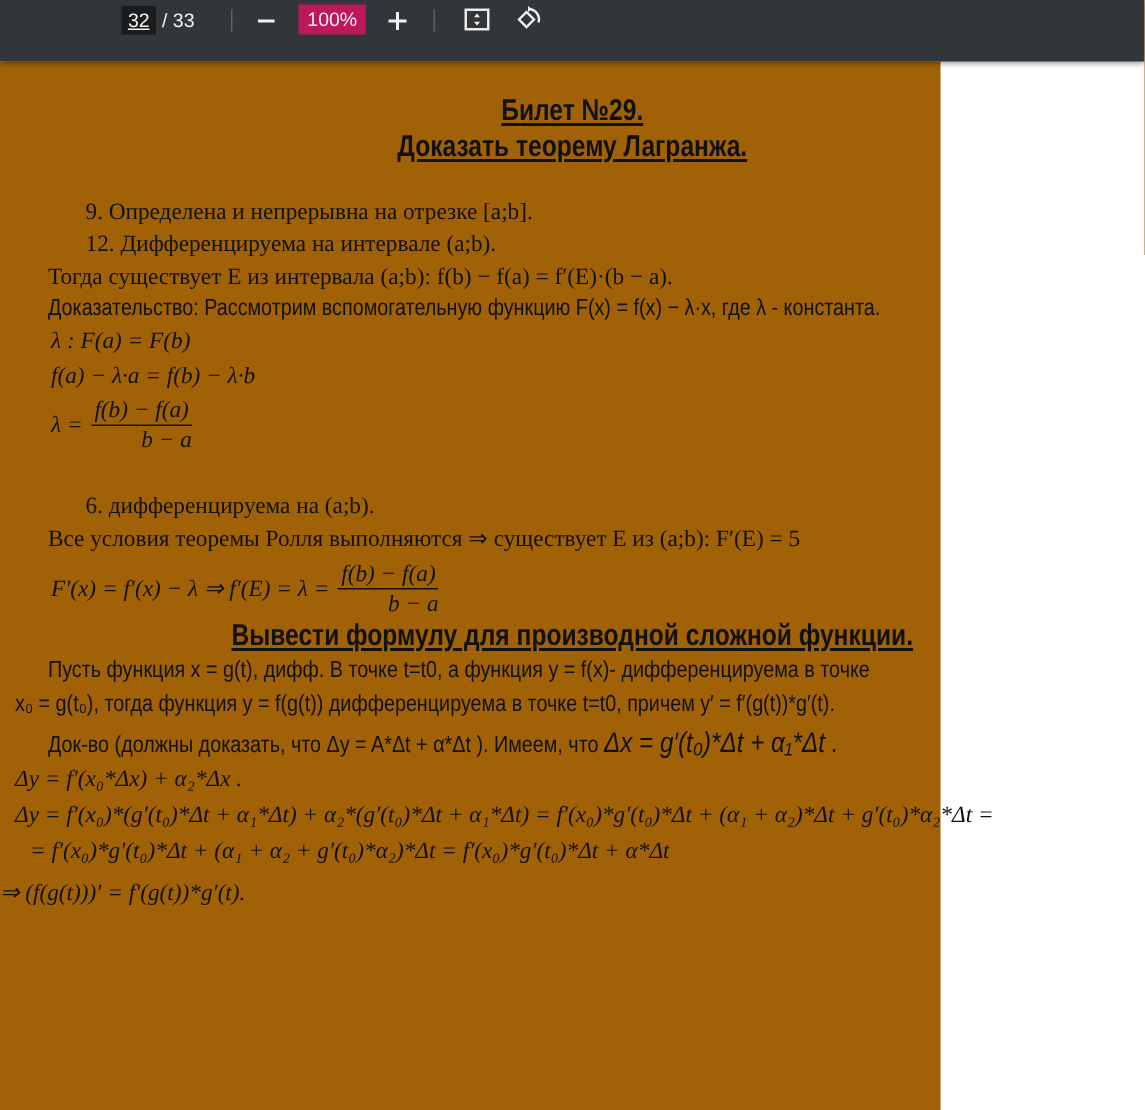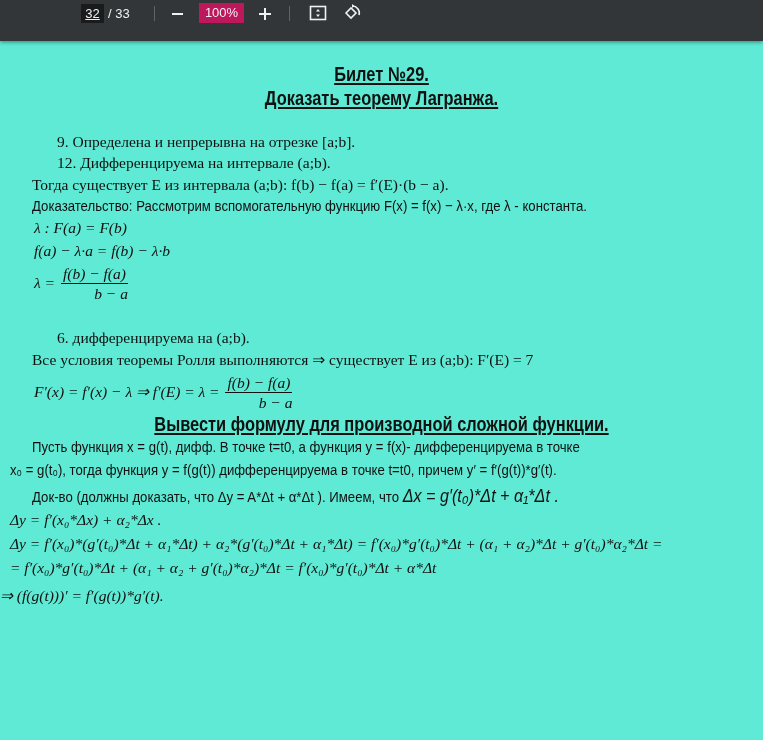--- a/index.html
+++ b/index.html
@@ -31,21 +31,21 @@
   .tb-zoom {
     position: absolute; left: 199px; top: 3px; width: 45px; height: 20px;
     background: #be185d; font-size: 13px; line-height: 20px; text-align: center;
   }
   .tb-plus { position: absolute; left: 257px; top: 4px; width: 16px; height: 19px; cursor: pointer; }
   .tb-plus::before { content: ""; position: absolute; left: 2px; top: 9px; width: 12px; height: 2px; background: #f1f1f1; }
   .tb-plus::after { content: ""; position: absolute; left: 7px; top: 4px; width: 2px; height: 12px; background: #f1f1f1; }
   .tb-fit { position: absolute; left: 309px; top: 4px; width: 18px; height: 18px; cursor: pointer; }
   .tb-rotate { position: absolute; left: 343px; top: 3px; width: 20px; height: 20px; cursor: pointer; }
 
-  .page { position: absolute; left: 0; top: 41px; width: 763px; height: 699px; background: #5eead4; }
+  .page { position: absolute; left: 0; top: 41px; width: 627px; height: 699px; background: #a16207; }
 
   .t { position: absolute; white-space: nowrap; font-size: 15.5px; line-height: 18px; }
   .title {
     position: absolute; left: 0; width: 763px; text-align: center;
     font-family: "Liberation Sans", sans-serif; font-weight: bold;
     font-stretch: condensed; font-size: 20px; line-height: 22px;
     transform: scaleX(0.82);
   }
   .title span { text-decoration: underline; text-decoration-thickness: 2px; text-underline-offset: 2px; }
   .m { font-style: italic; }
@@ -92,33 +92,33 @@
   <div class="t m" style="left:34px;top:178px">λ : F(a) = F(b)</div>
   <div class="t m" style="left:34px;top:201px">f(a) − λ·a = f(b) − λ·b</div>
   <div class="t m" style="left:34px;top:224px">
     <span>λ =</span>
     <span class="frac">
       <span class="num">f(b) − f(a)</span>
       <span class="den">b − a</span>
     </span>
   </div>
   <div class="t" style="left:57px;top:288px">6.   дифференцируема на (a;b).</div>
-  <div class="t" style="left:32px;top:310px">Все условия теоремы Ролля выполняются ⇒ существует  E  из  (a;b): F′(E) = 7</div>
+  <div class="t" style="left:32px;top:310px">Все условия теоремы Ролля выполняются ⇒ существует  E  из  (a;b): F′(E) = 5</div>
   <div class="t m" style="left:34px;top:333px">
     <span>F′(x) = f′(x) − λ ⇒ f′(E) = λ =</span>
     <span class="frac">
       <span class="num">f(b) − f(a)</span>
       <span class="den">b − a</span>
     </span>
   </div>
 
   <div class="title" style="top:372px"><span>Вывести формулу для производной сложной функции.</span></div>
 
   <div class="t cond" style="left:32px;top:397px">Пусть функция  x = g(t), дифф. В точке t=t0, а функция  y = f(x)- дифференцируема в точке</div>
   <div class="t cond" style="left:10px;top:420px">x₀ = g(t₀), тогда функция  y = f(g(t))  дифференцируема в точке t=t0, причем  y′ = f′(g(t))*g′(t).</div>
   <div class="t cond" style="left:32px;top:446px">
     <span>Док-во (должны доказать, что  Δy = A*Δt + α*Δt ). Имеем, что </span><span class="big m">Δx = g′(t₀)*Δt + α₁*Δt .</span>
   </div>
   <div class="t m" style="left:10px;top:470px">Δy = f′(x₀*Δx) + α₂*Δx .</div>
   <div class="t m" style="left:10px;top:494px">Δy = f′(x₀)*(g′(t₀)*Δt + α₁*Δt) + α₂*(g′(t₀)*Δt + α₁*Δt) = f′(x₀)*g′(t₀)*Δt + (α₁ + α₂)*Δt + g′(t₀)*α₂*Δt =</div>
-  <div class="t m" style="left:10px;top:518px">= f′(x₀)*g′(t₀)*Δt + (α₁ + α₂ + g′(t₀)*α₂)*Δt = f′(x₀)*g′(t₀)*Δt + α*Δt</div>
+  <div class="t m" style="left:20px;top:518px">= f′(x₀)*g′(t₀)*Δt + (α₁ + α₂ + g′(t₀)*α₂)*Δt = f′(x₀)*g′(t₀)*Δt + α*Δt</div>
   <div class="t m" style="left:0;top:546px">⇒ (f(g(t)))′ = f′(g(t))*g′(t).</div>
 </div>
 
 </body></html>

